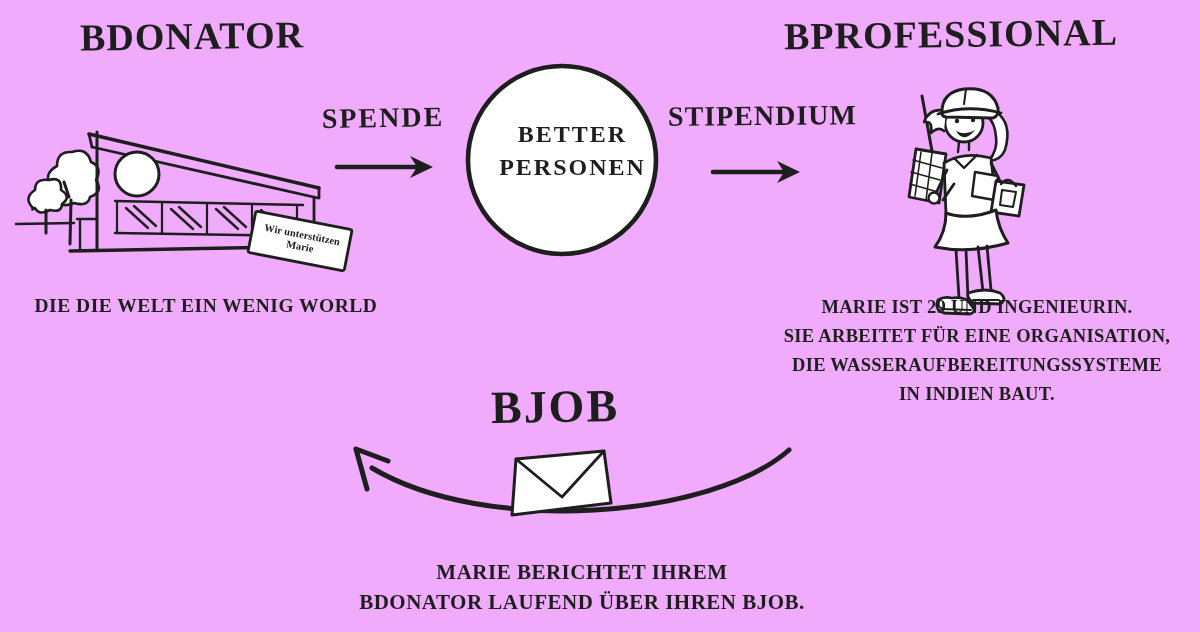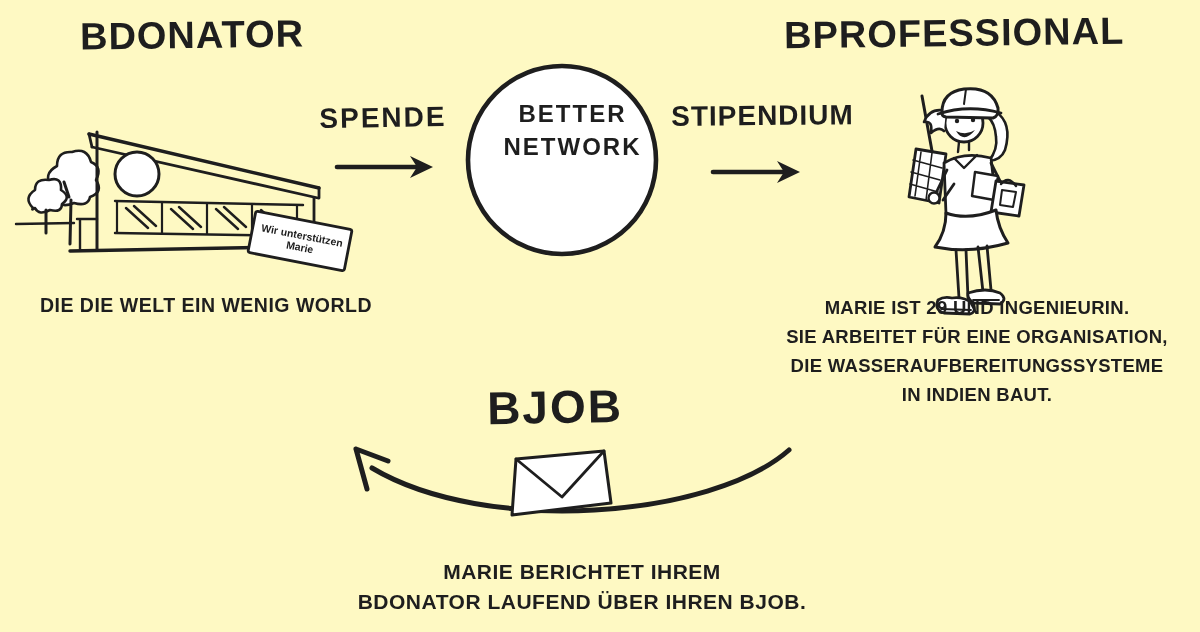--- a/index.html
+++ b/index.html
@@ -1,28 +1,28 @@
 <!DOCTYPE html>
 <html><head>
 <meta charset="utf-8">
 <style>
   html,body{margin:0;padding:0;background:#ffffff;}
   .canvas{
-    position:relative;width:1200px;height:632px;background:#fef9c3;overflow:hidden;
-    font-family:Liberation Sans, sans-serif;color:#1e1e1e;
+    position:relative;width:1200px;height:632px;background:#f0abfc;overflow:hidden;
+    font-family:Liberation Serif, serif;color:#1e1e1e;
   }
   .abs{position:absolute;}
   .hand{font-weight:700;color:#1e1e1e;}
   .center{text-align:center;}
   .line{display:block;white-space:nowrap;}
   #scene{position:absolute;left:0;top:0;width:1200px;height:632px;}
   .title{font-size:38px;letter-spacing:1px;white-space:nowrap;transform:rotate(-0.8deg);}
   #title-donator{left:80px;top:14px;}
   #title-professional{left:784px;top:12px;}
-  #hub-text{left:472px;top:97px;width:201px;font-size:24px;line-height:33px;letter-spacing:2px;}
+  #hub-text{left:472px;top:118px;width:201px;font-size:24px;line-height:33px;letter-spacing:2px;}
   #label-spende{left:308px;top:102px;width:150px;font-size:28px;letter-spacing:2px;transform:rotate(-1deg);}
   #label-stipendium{left:655px;top:100px;width:215px;font-size:28px;letter-spacing:1px;transform:rotate(-0.5deg);}
   #label-bjob{left:455px;top:380px;width:200px;font-size:46px;letter-spacing:2px;transform:rotate(-1deg);}
   #caption-donator{left:2px;top:291px;width:408px;font-size:19.5px;line-height:29px;letter-spacing:0.5px;}
   #caption-professional{left:742px;top:293px;width:470px;font-size:18.5px;line-height:29px;letter-spacing:0.3px;}
   #caption-bjob{left:282px;top:557px;width:600px;font-size:21px;line-height:30px;letter-spacing:0.5px;}
   #sign-text{
     left:252px;top:221px;width:98px;height:40px;transform:rotate(11deg);
     display:flex;flex-direction:column;justify-content:center;
     font-size:10.5px;line-height:12.5px;font-weight:700;text-align:center;
@@ -129,21 +129,21 @@
       <path fill="#fff" stroke-width="2.8" d="M938 300 Q934 310 944 313 L970 314 Q977 312 973 303 Q962 296 952 298 Q944 296 938 300 Z"></path>
       <path stroke-width="1.8" d="M941 309 L971 310 M973 300 L999 300"></path>
     </g>
   </svg>
 
   <div id="title-donator" class="abs hand title">BDONATOR</div>
   <div id="title-professional" class="abs hand title">BPROFESSIONAL</div>
 
   <div id="hub-text" class="abs hand center">
     <span class="line">BETTER</span>
-    <span class="line">NETWORK</span>
+    <span class="line">PERSONEN</span>
   </div>
 
   <div id="label-spende" class="abs hand center">SPENDE</div>
   <div id="label-stipendium" class="abs hand center">STIPENDIUM</div>
   <div id="label-bjob" class="abs hand center">BJOB</div>
 
   <div id="sign-text" class="abs">
     <span class="line">Wir unterstützen</span>
     <span class="line">Marie</span>
   </div>

